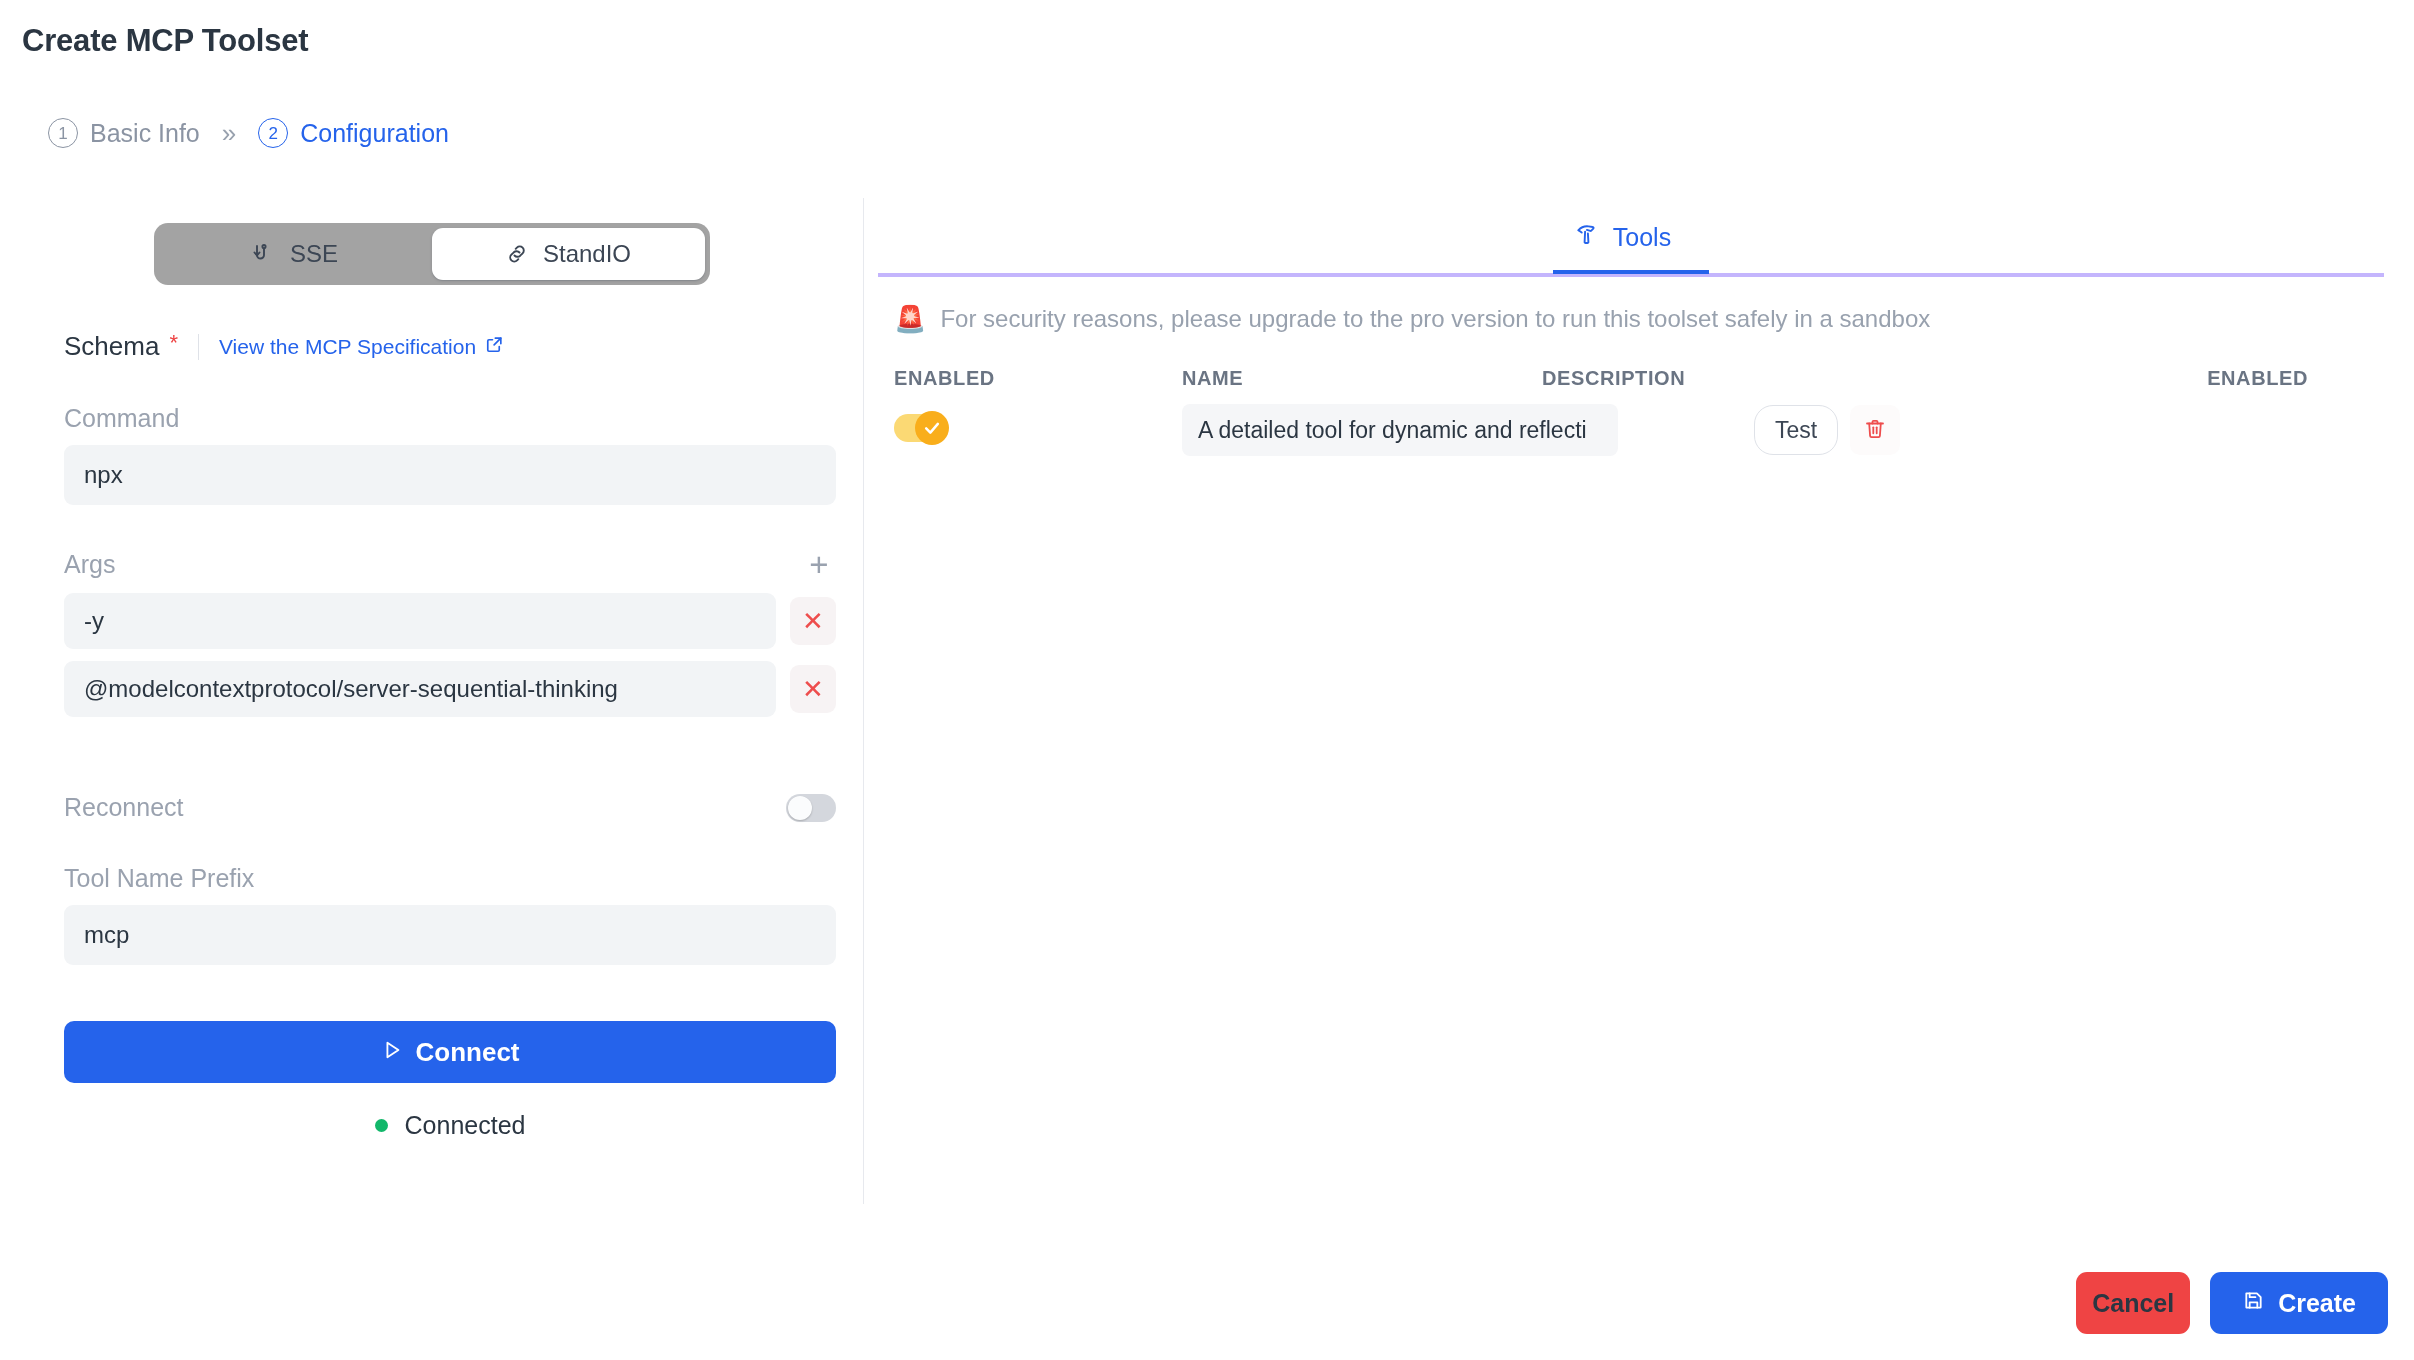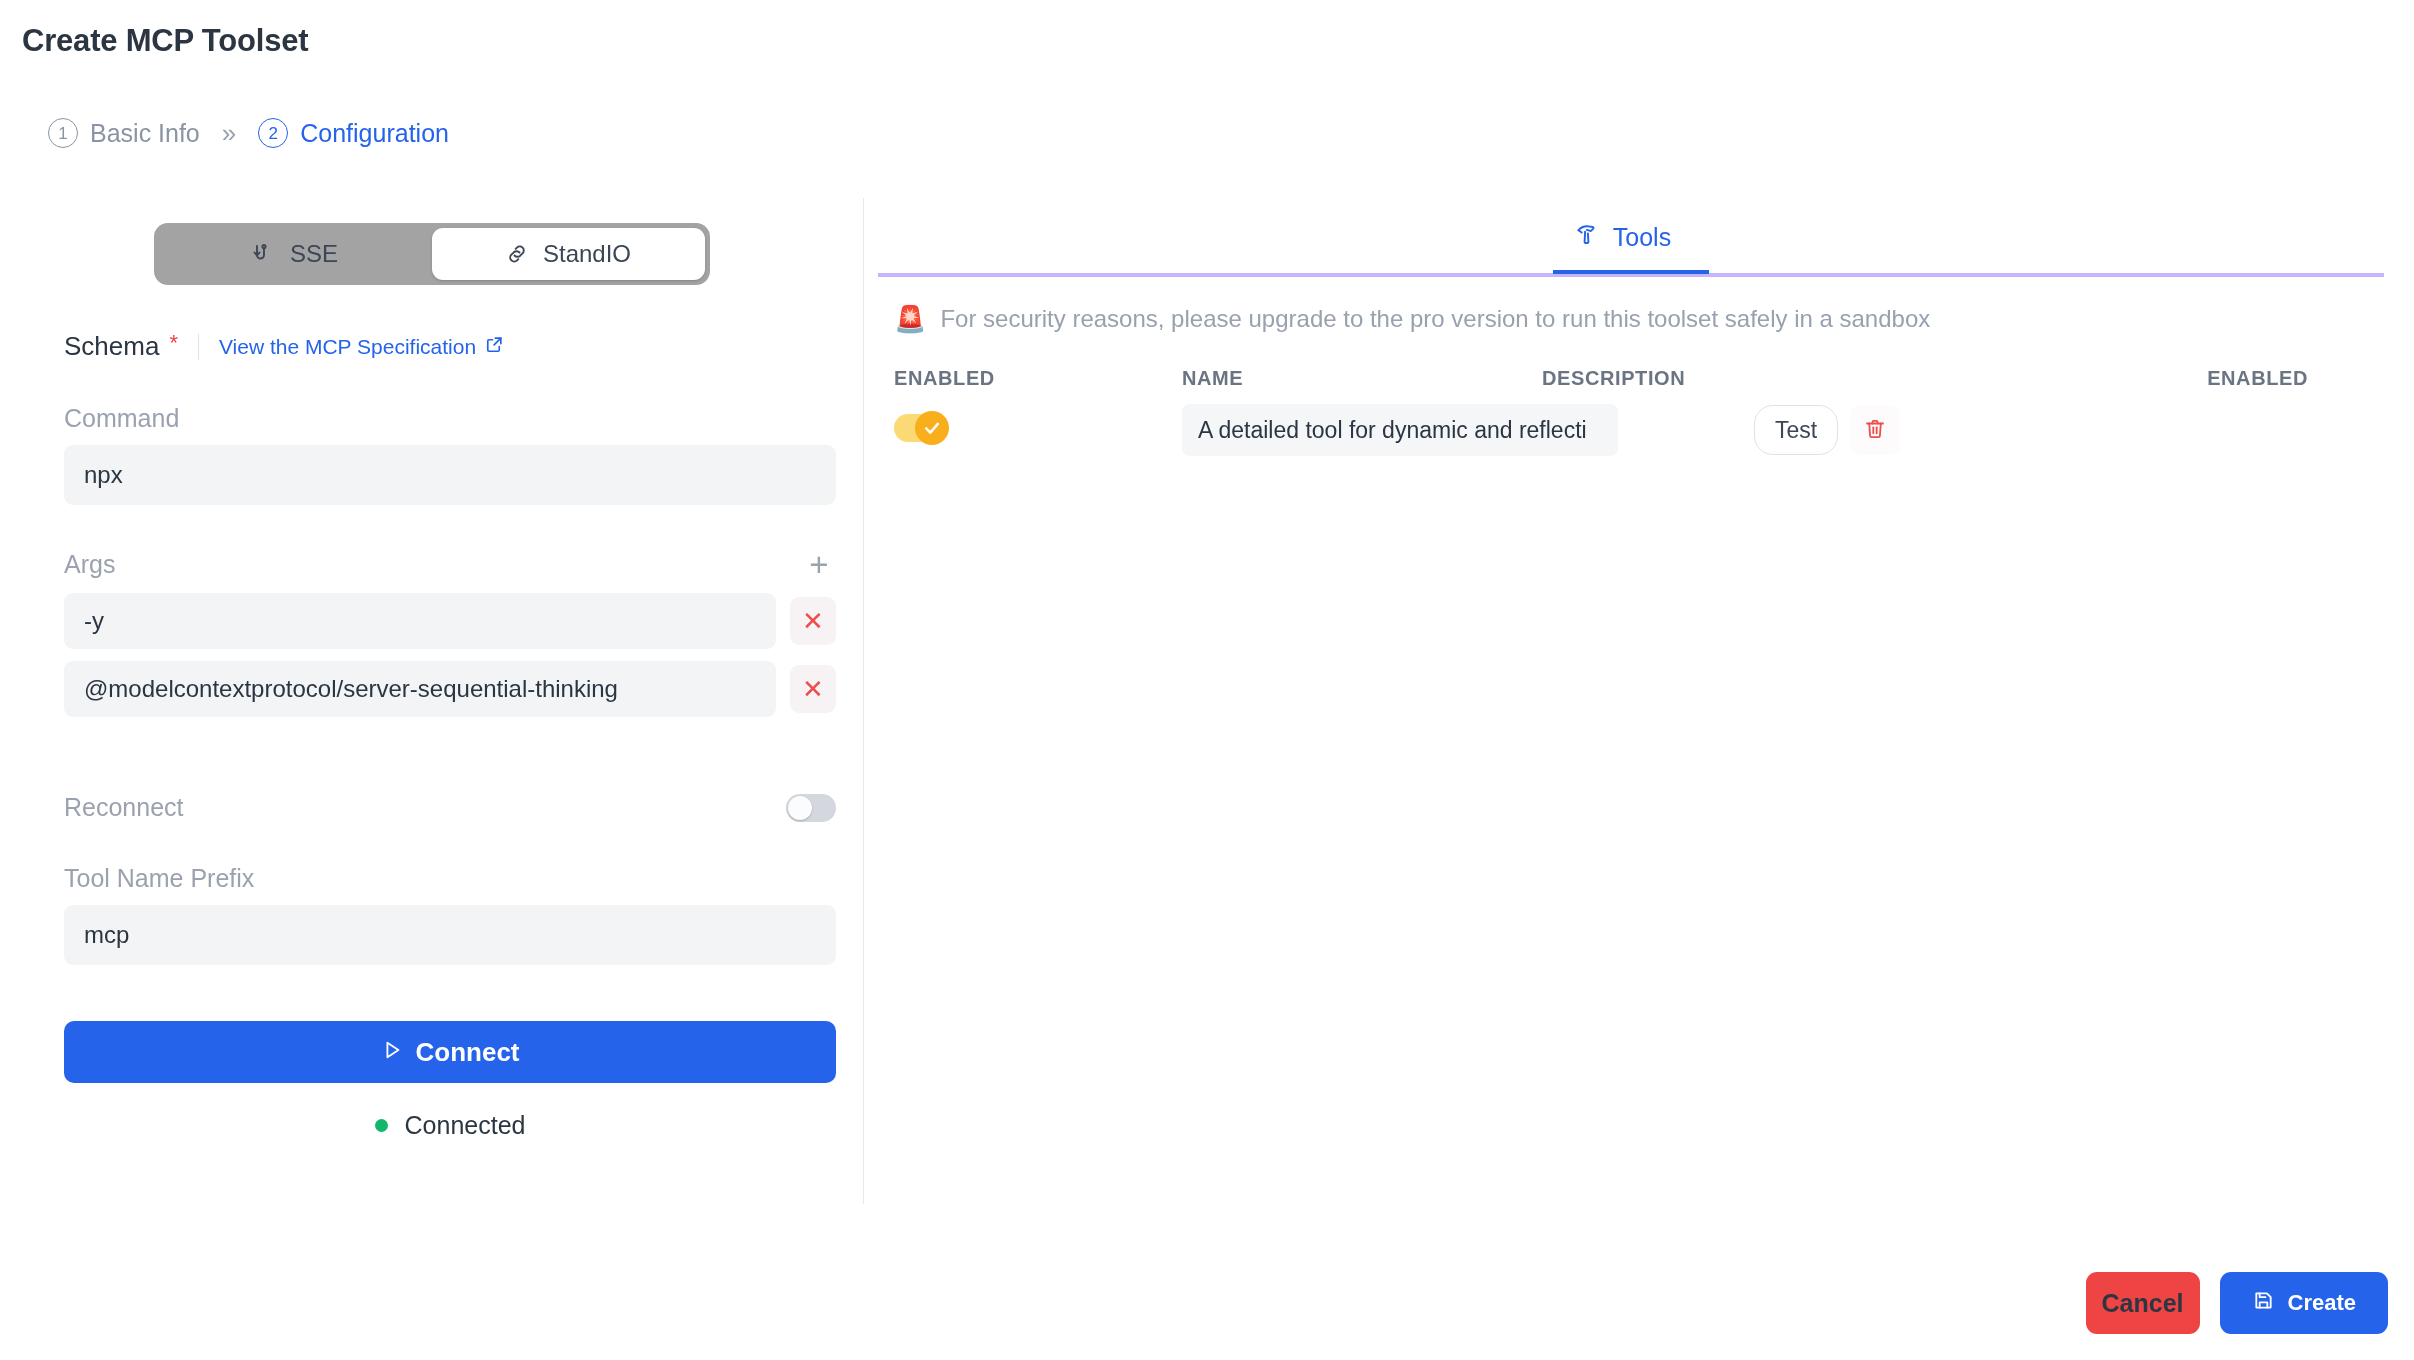--- a/index.html
+++ b/index.html
@@ -376,21 +376,21 @@
     color: #2b3642;
     cursor: pointer;
     font-family: "Liberation Sans", sans-serif;
   }
   .btn-create {
     height: 62px;
     padding: 0 32px;
     background: #2563eb;
     border: none;
     border-radius: 11px;
-    font-size: 22px;
+    font-size: 25px;
     font-weight: bold;
     color: #ffffff;
     display: flex; align-items: center; gap: 13px;
     cursor: pointer;
     font-family: "Liberation Sans", sans-serif;
   }
 </style>
 </head>
 <body>
 

